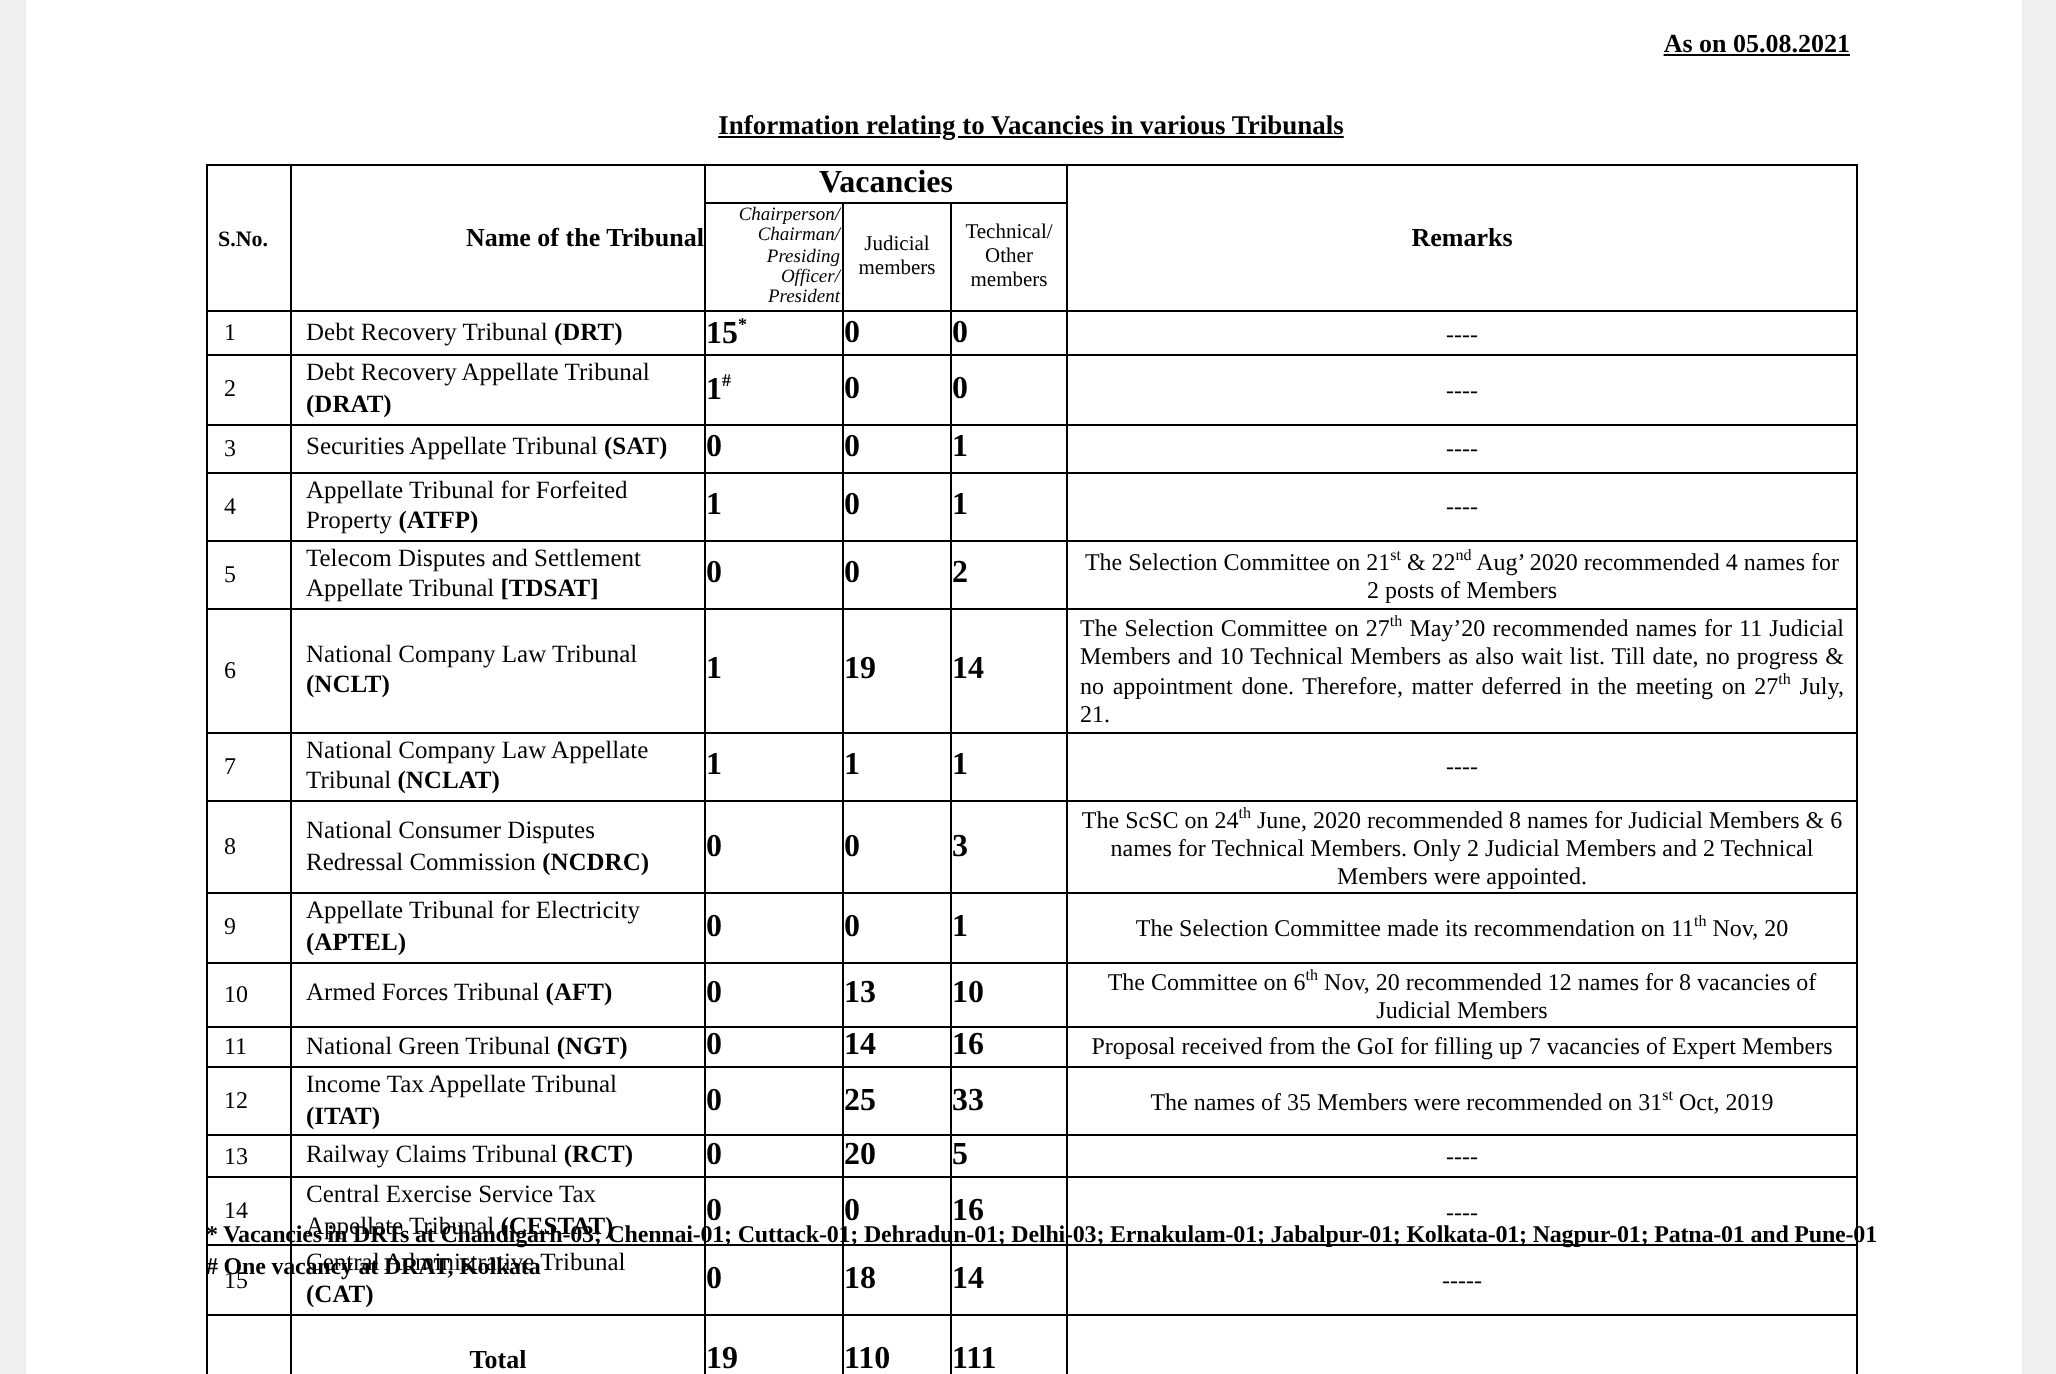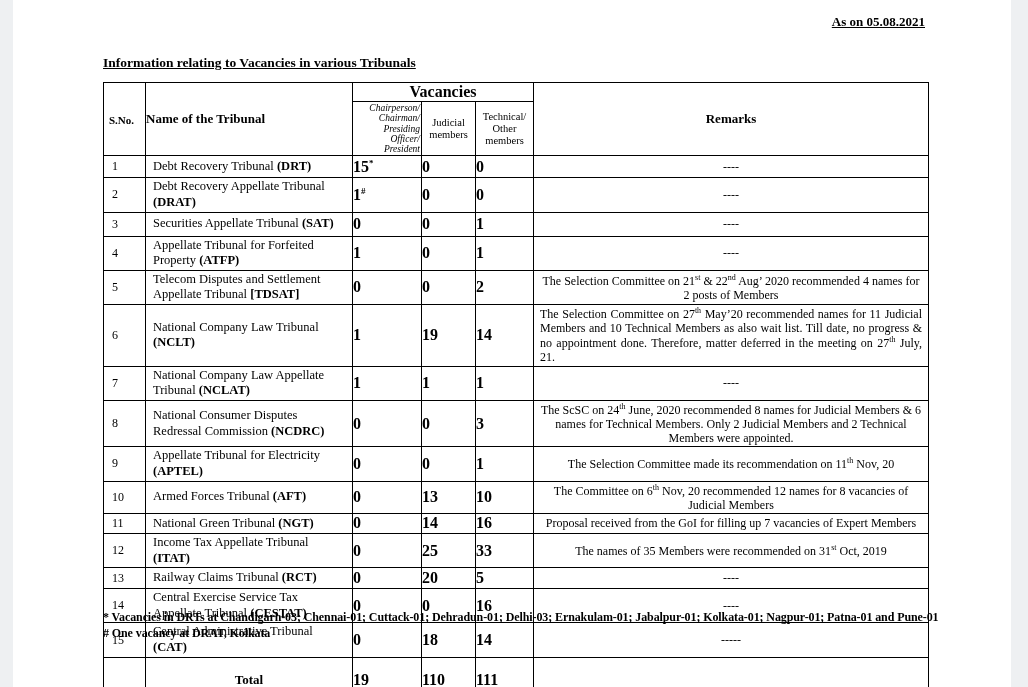--- a/index.html
+++ b/index.html
@@ -15,36 +15,36 @@
   .edge-strip.left  { left: 0; width: 13px; }
   .edge-strip.right { right: 0; width: 17px; }
 
   .as-on {
     position: absolute; top: 14px; right: 103px;
     font-weight: bold; font-size: 13px;
     text-decoration: underline;
   }
   .title {
     position: absolute; top: 55px; left: 103px; width: 825px;
-    font-weight: bold; font-size: 13.5px;
+    text-align: center; font-weight: bold; font-size: 13.5px;
     text-decoration: underline;
   }
 
   table.vac-table {
     position: absolute; top: 82px; left: 103px;
     width: 825px; border-collapse: collapse;
     table-layout: fixed;
   }
   .vac-table th, .vac-table td {
     border: 1px solid #000;
     vertical-align: middle;
     overflow: hidden;
   }
   .th-sno { font-size: 11px; font-weight: bold; text-align: left; vertical-align: top; padding: 2px 2px 0 5px; }
-  .th-name { font-size: 13px; font-weight: bold; text-align: left; }
+  .th-name { font-size: 13px; font-weight: bold; text-align: right; }
   .th-vac { font-size: 16px; font-weight: bold; text-align: center; height: 17px; }
   .th-remarks { font-size: 13px; font-weight: bold; text-align: center; }
   .th-chair { font-size: 9.5px; font-style: italic; font-weight: normal; text-align: right; line-height: 1.08; height: 52px; padding: 1px; }
   .th-jud, .th-tech { font-size: 10.5px; font-weight: normal; text-align: center; line-height: 1.15; padding: 1px; }
 
   .td-sno { font-size: 12px; text-align: left; padding-left: 8px; }
   .td-name { font-size: 12.5px; text-align: left; padding: 1px 4px 1px 7px; line-height: 1.25; }
   .td-name b { font-weight: bold; }
   .td-num { font-size: 16px; font-weight: bold; }
   .td-num sup { font-size: 9px; }

